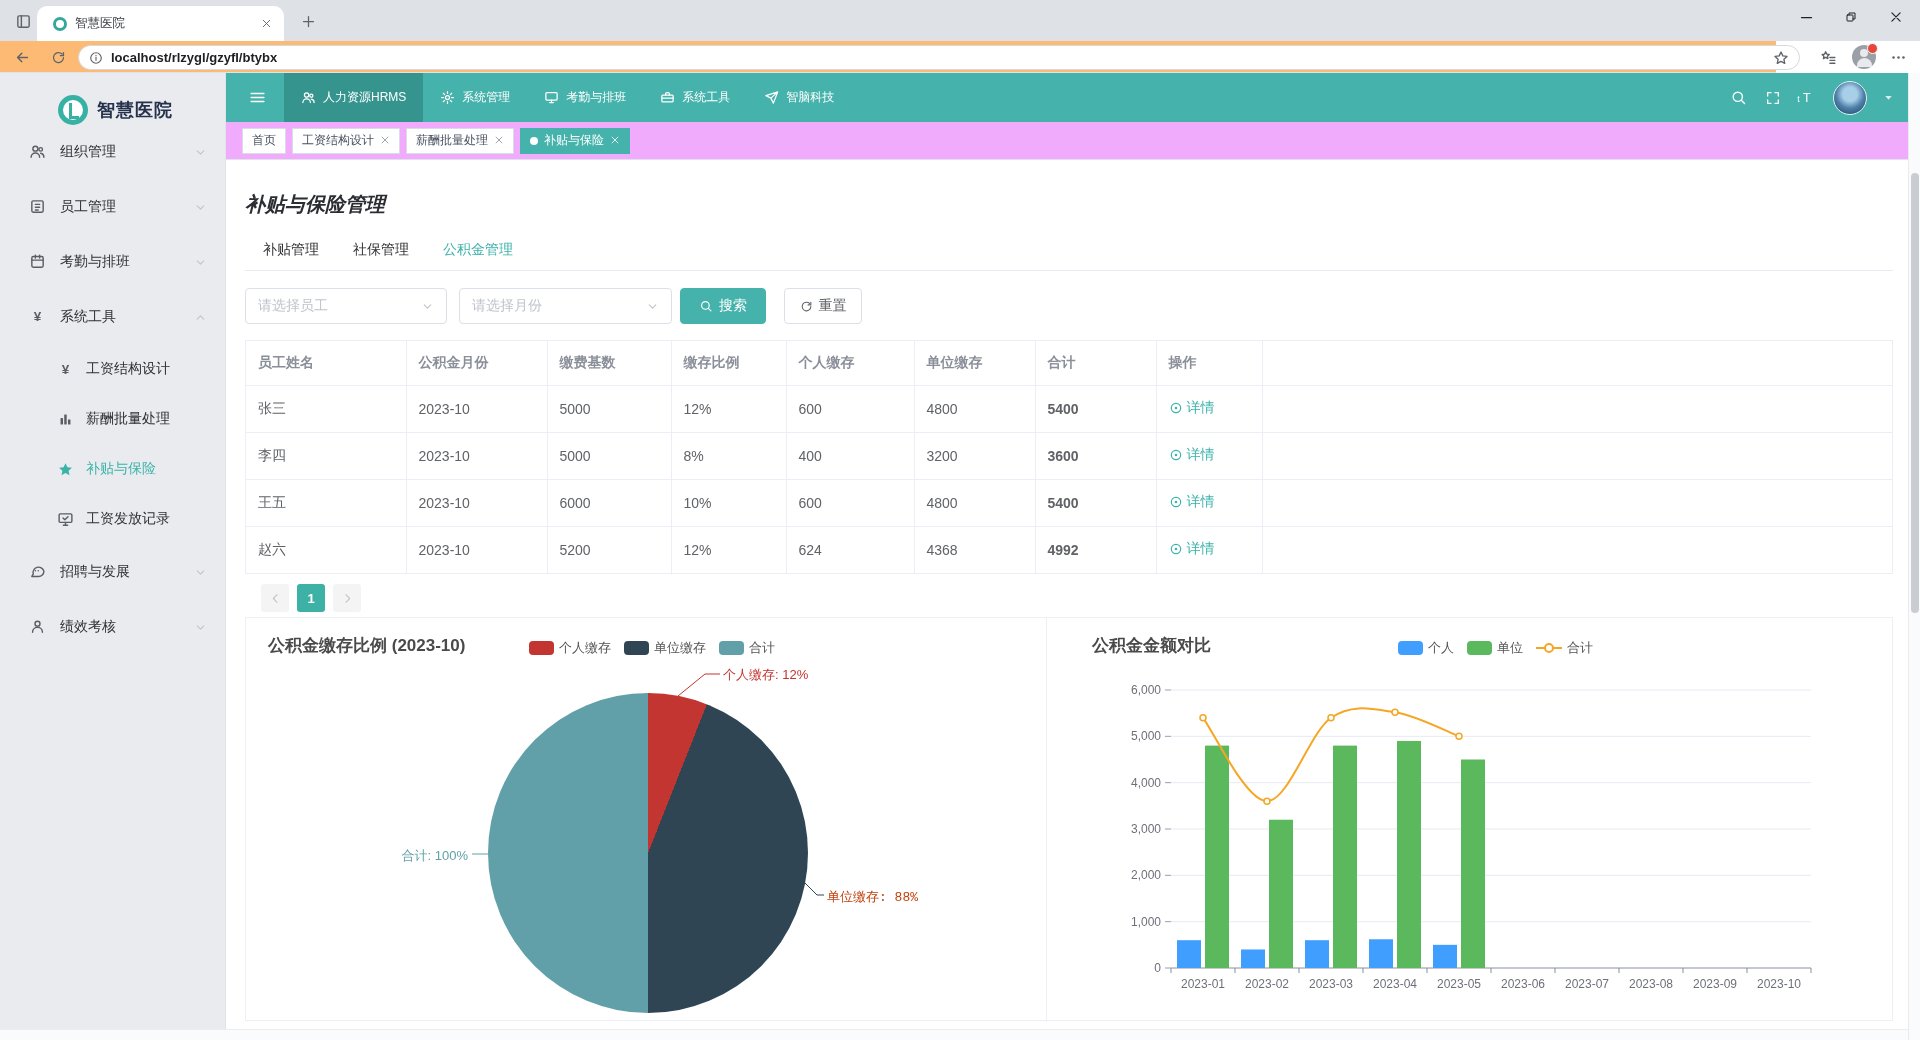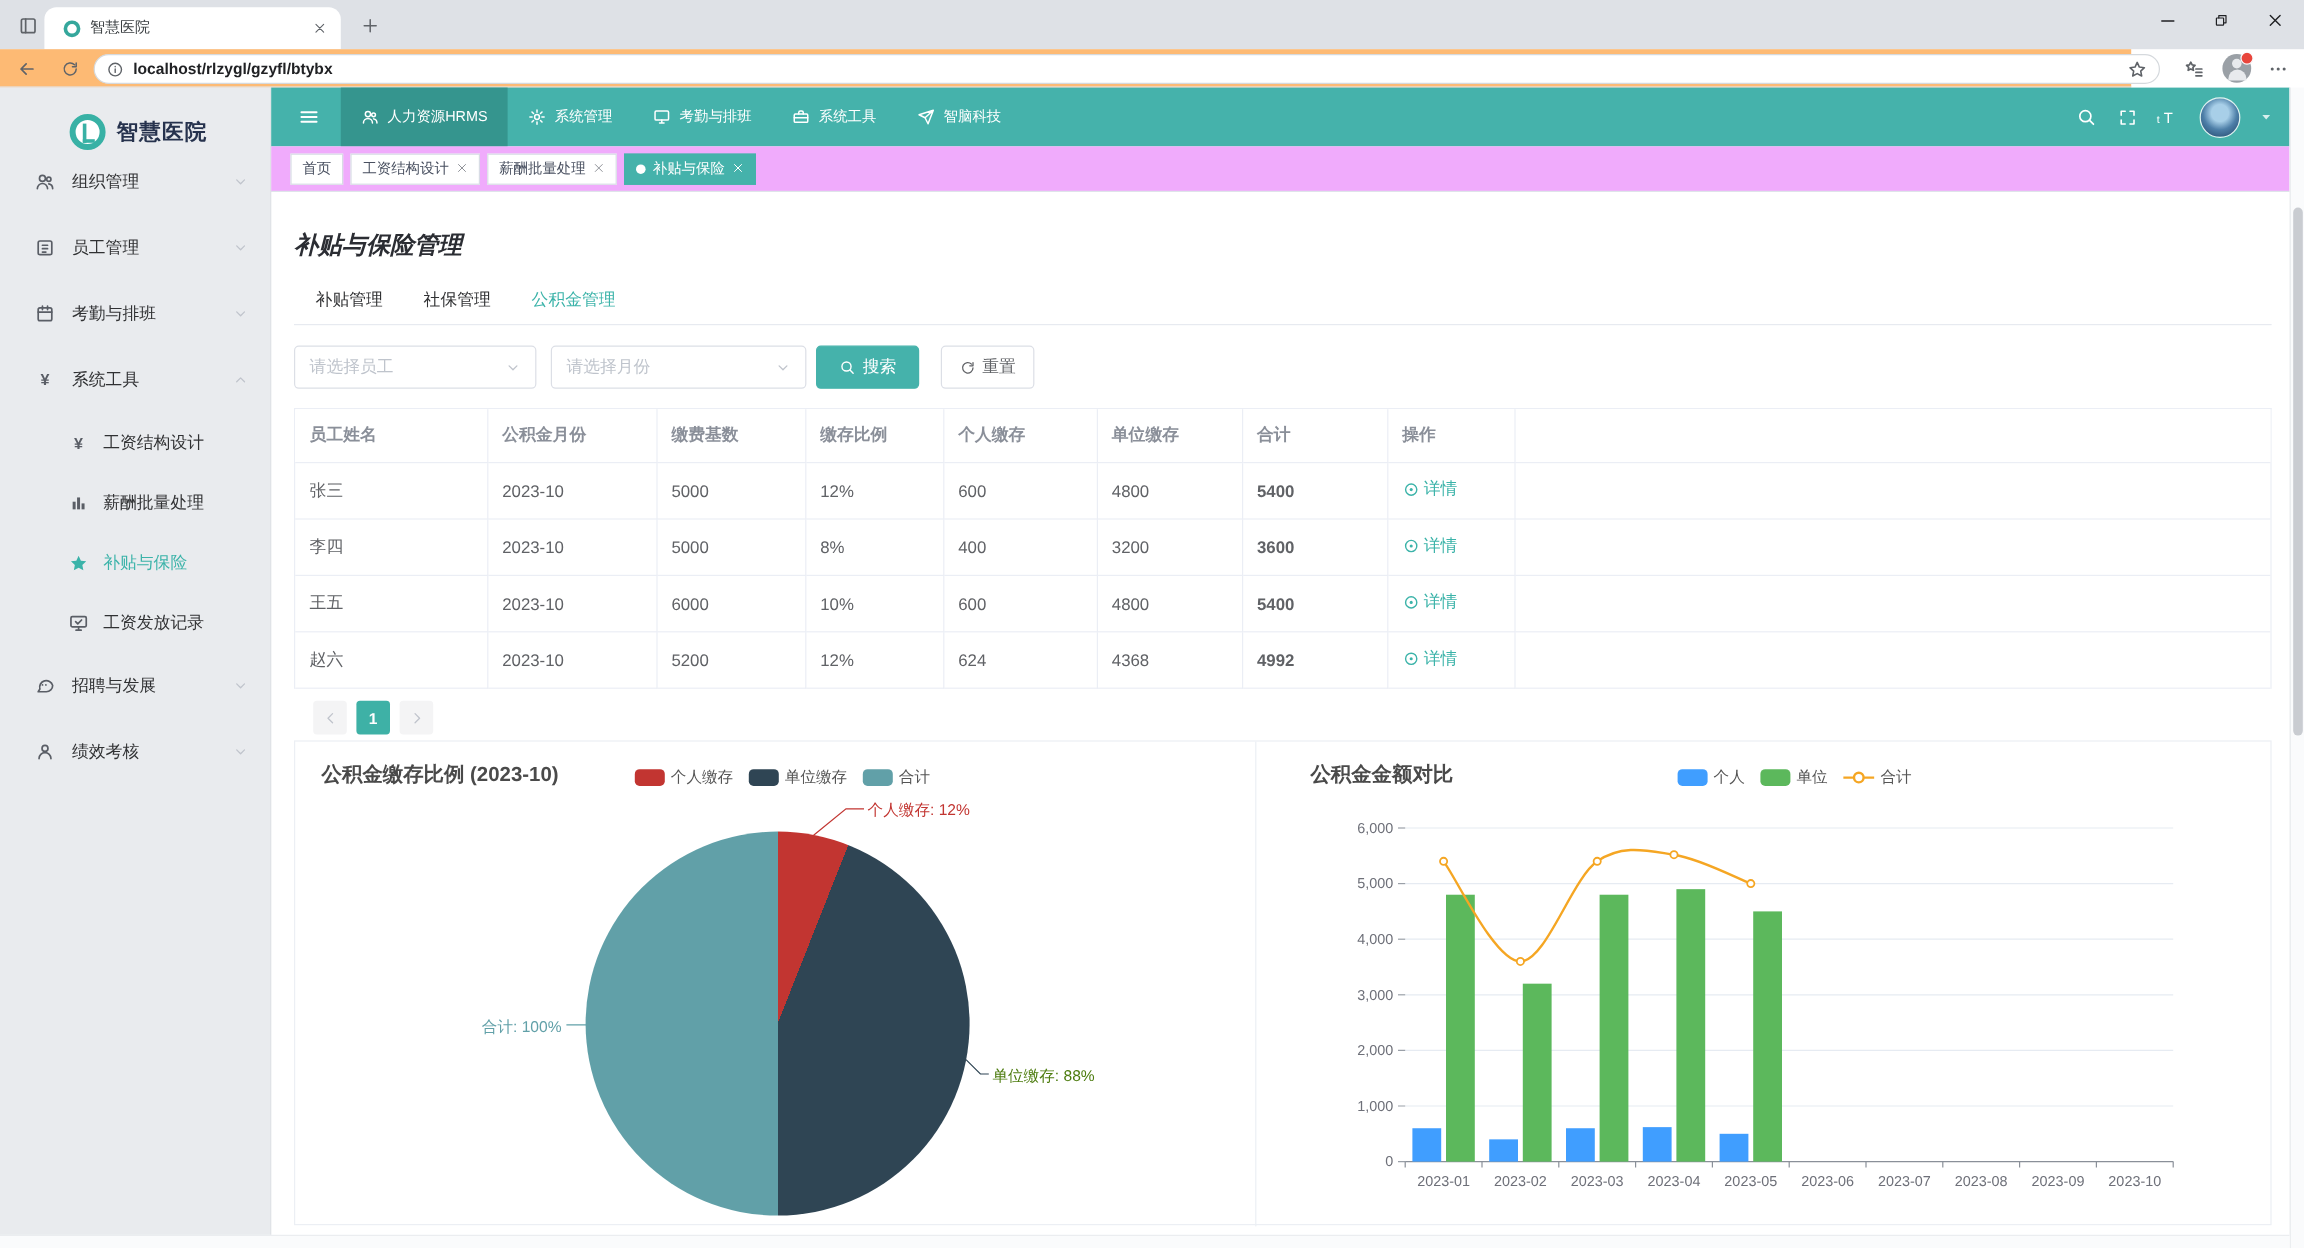--- a/index.html
+++ b/index.html
@@ -653,21 +653,21 @@
       <rect x="1215" y="141.5" width="24" height="208.5" fill="#5cb85c"></rect>
       <path d="M 957 99.79999999999998 C 967.6666666666666 113.69999999999999 999.6666666666666 183.20000000000002 1021 183.20000000000002 C 1042.3333333333333 183.20000000000002 1063.6666666666667 114.62666666666665 1085 99.79999999999998 C 1106.3333333333333 84.97333333333331 1127.6666666666667 91.15111111111109 1149 94.23999999999998 C 1170.3333333333333 97.32888888888887 1202.3333333333333 114.31777777777776 1213 118.33333333333331" fill="none" stroke="#f5a623" stroke-width="2"></path>
       <circle cx="957" cy="99.79999999999998" r="3" fill="#fff" stroke="#f5a623" stroke-width="1.5"></circle>
       <circle cx="1021" cy="183.20000000000002" r="3" fill="#fff" stroke="#f5a623" stroke-width="1.5"></circle>
       <circle cx="1085" cy="99.79999999999998" r="3" fill="#fff" stroke="#f5a623" stroke-width="1.5"></circle>
       <circle cx="1149" cy="94.23999999999998" r="3" fill="#fff" stroke="#f5a623" stroke-width="1.5"></circle>
       <circle cx="1213" cy="118.33333333333331" r="3" fill="#fff" stroke="#f5a623" stroke-width="1.5"></circle>
     </svg>
   <div id="pie-labels">
       <div class="pie-label" style="left: 477px; top: 48px; color: rgb(194, 53, 49);">个人缴存: 12%</div>
-      <div class="pie-label" style="left: 581px; top: 270px; color: #4d7c0f;">单位缴存: 88%</div>
+      <div class="pie-label" style="left: 581px; top: 270px; color: #c2410c; font-family: Liberation Mono, monospace;">单位缴存: 88%</div>
       <div class="pie-label" style="left: 150px; top: 229px; color: rgb(97, 160, 168); width: 72px; text-align: right;">合计: 100%</div>
     </div>
 </div>
 
 <div class="vscroll">
     <div class="thumb"></div>
   </div>
 <div class="hscroll"></div>
 
 </body></html>

